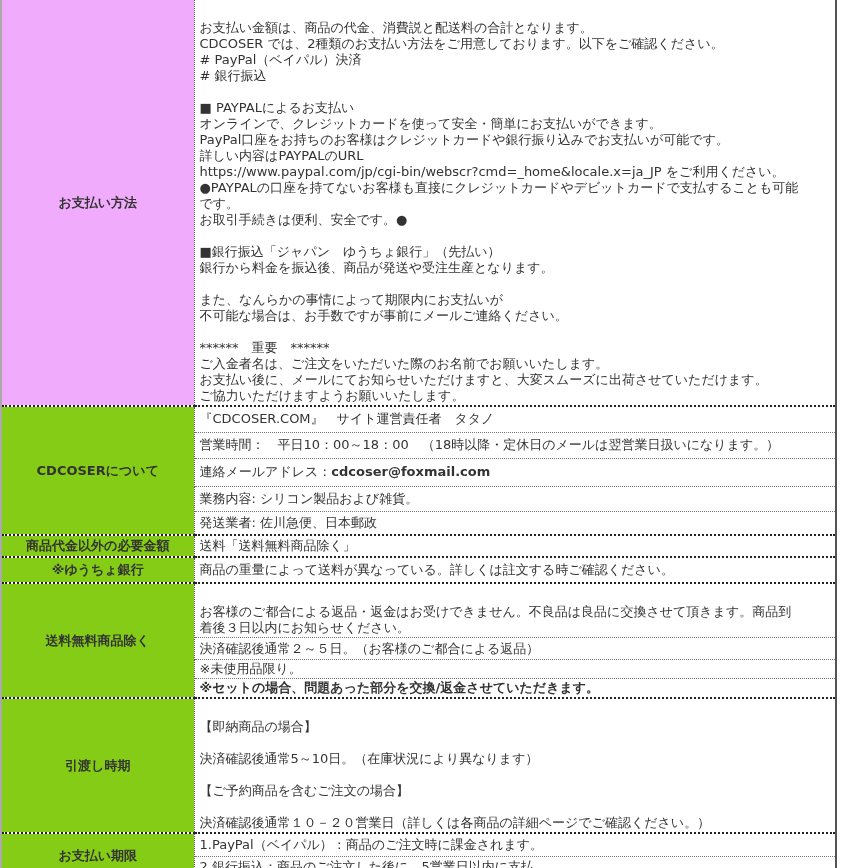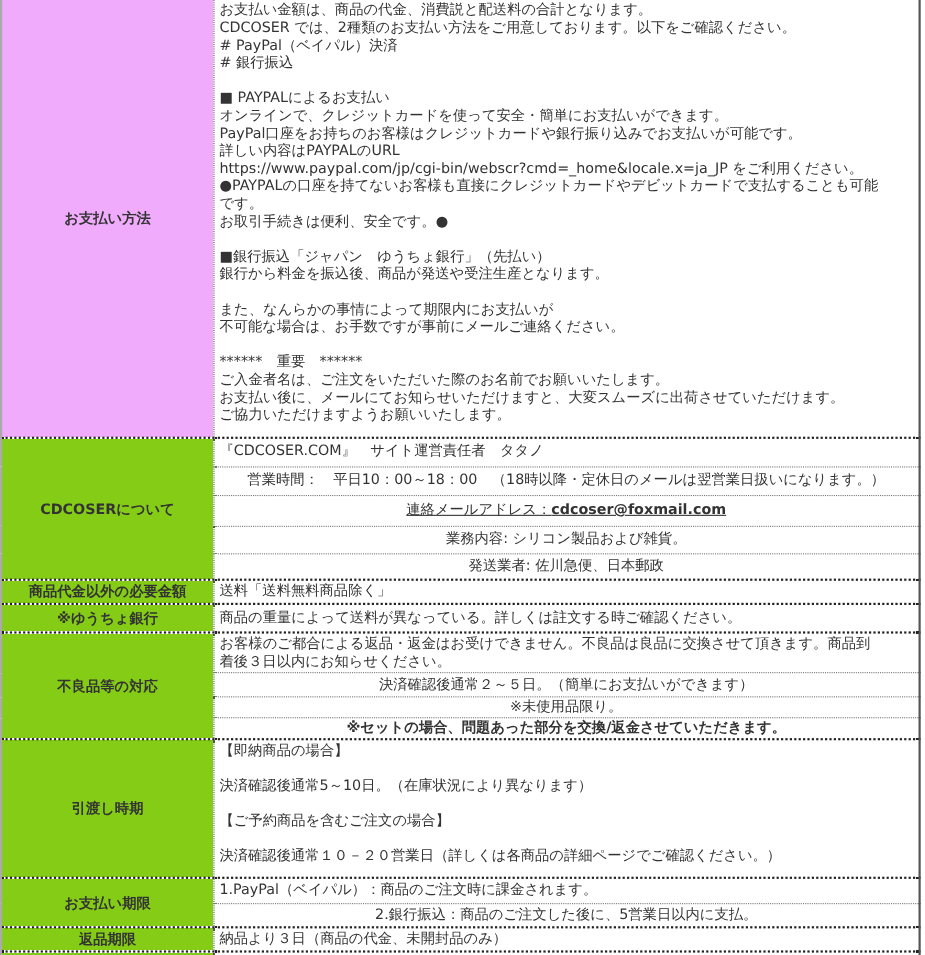--- a/index.html
+++ b/index.html
@@ -35,27 +35,27 @@
   }
   td.label-white {
     background: #f0abfc;
   }
   td.content {
     white-space: pre-wrap;
     line-height: 16px;
   }
   td.block {
     vertical-align: top;
-    padding-top: 2px;
+    padding-top: 20px;
   }
   .lh-tall { line-height: 16.6px; }
   .lh-18   { line-height: 18px; }
   .lh-14   { line-height: 14px; }
   tr.main > td { border-top: 2px dotted #222222; }
-  tr.sub  > td { border-top: 1px dotted #777777; text-align: center; }
+  tr.sub  > td { border-top: 1px dotted #777777; }
   .bold { font-weight: bold; }
 </style>
 </head>
 <body>
 
 <table class="shop-info">
   <colgroup>
     <col style="width:193px">
     <col>
   </colgroup>
@@ -89,47 +89,47 @@
 ご協力いただけますようお願いいたします。</td>
   </tr>
 
   <tr class="main" style="height:26px;">
     <td class="label" rowspan="5">CDCOSERについて</td>
     <td class="content">『CDCOSER.COM』　サイト運営責任者　タタノ</td>
   </tr>
   <tr class="sub" style="height:26px;">
     <td class="content">営業時間：　平日10：00～18：00　（18時以降・定休日のメールは翌営業日扱いになります。）</td>
   </tr>
-  <tr class="sub" style="height:28px;text-decoration:underline;">
+  <tr class="sub" style="height:28px;">
     <td class="content"><span>連絡メールアドレス：</span><span class="bold">cdcoser@foxmail.com</span></td>
   </tr>
   <tr class="sub" style="height:25px;">
     <td class="content">業務内容: シリコン製品および雑貨。</td>
   </tr>
   <tr class="sub" style="height:24px;">
     <td class="content">発送業者: 佐川急便、日本郵政</td>
   </tr>
 
   <tr class="main" style="height:22px;">
     <td class="label">商品代金以外の必要金額</td>
     <td class="content">送料「送料無料商品除く」</td>
   </tr>
 
   <tr class="main" style="height:26px;">
     <td class="label">※ゆうちょ銀行</td>
     <td class="content">商品の重量によって送料が異なっている。詳しくは註文する時ご確認ください。</td>
   </tr>
 
   <tr class="main" style="height:33px;">
-    <td class="label" rowspan="4">不良品等の対応</td>
+    <td class="label" rowspan="4">送料無料商品除く</td>
     <td class="content block">お客様のご都合による返品・返金はお受けできません。不良品は良品に交換させて頂きます。商品到
 着後３日以内にお知らせください。</td>
   </tr>
   <tr class="sub" style="height:22px;">
-    <td class="content">決済確認後通常２～５日。（簡単にお支払いができます）</td>
+    <td class="content">決済確認後通常２～５日。（お客様のご都合による返品）</td>
   </tr>
   <tr class="sub" style="height:15px;">
     <td class="content lh-14">※未使用品限り。</td>
   </tr>
   <tr class="sub" style="height:14px;font-weight:bold;">
     <td class="content lh-14">※セットの場合、問題あった部分を交換/返金させていただきます。</td>
   </tr>
 
   <tr class="main" style="height:126px;">
     <td class="label">引渡し時期</td>

